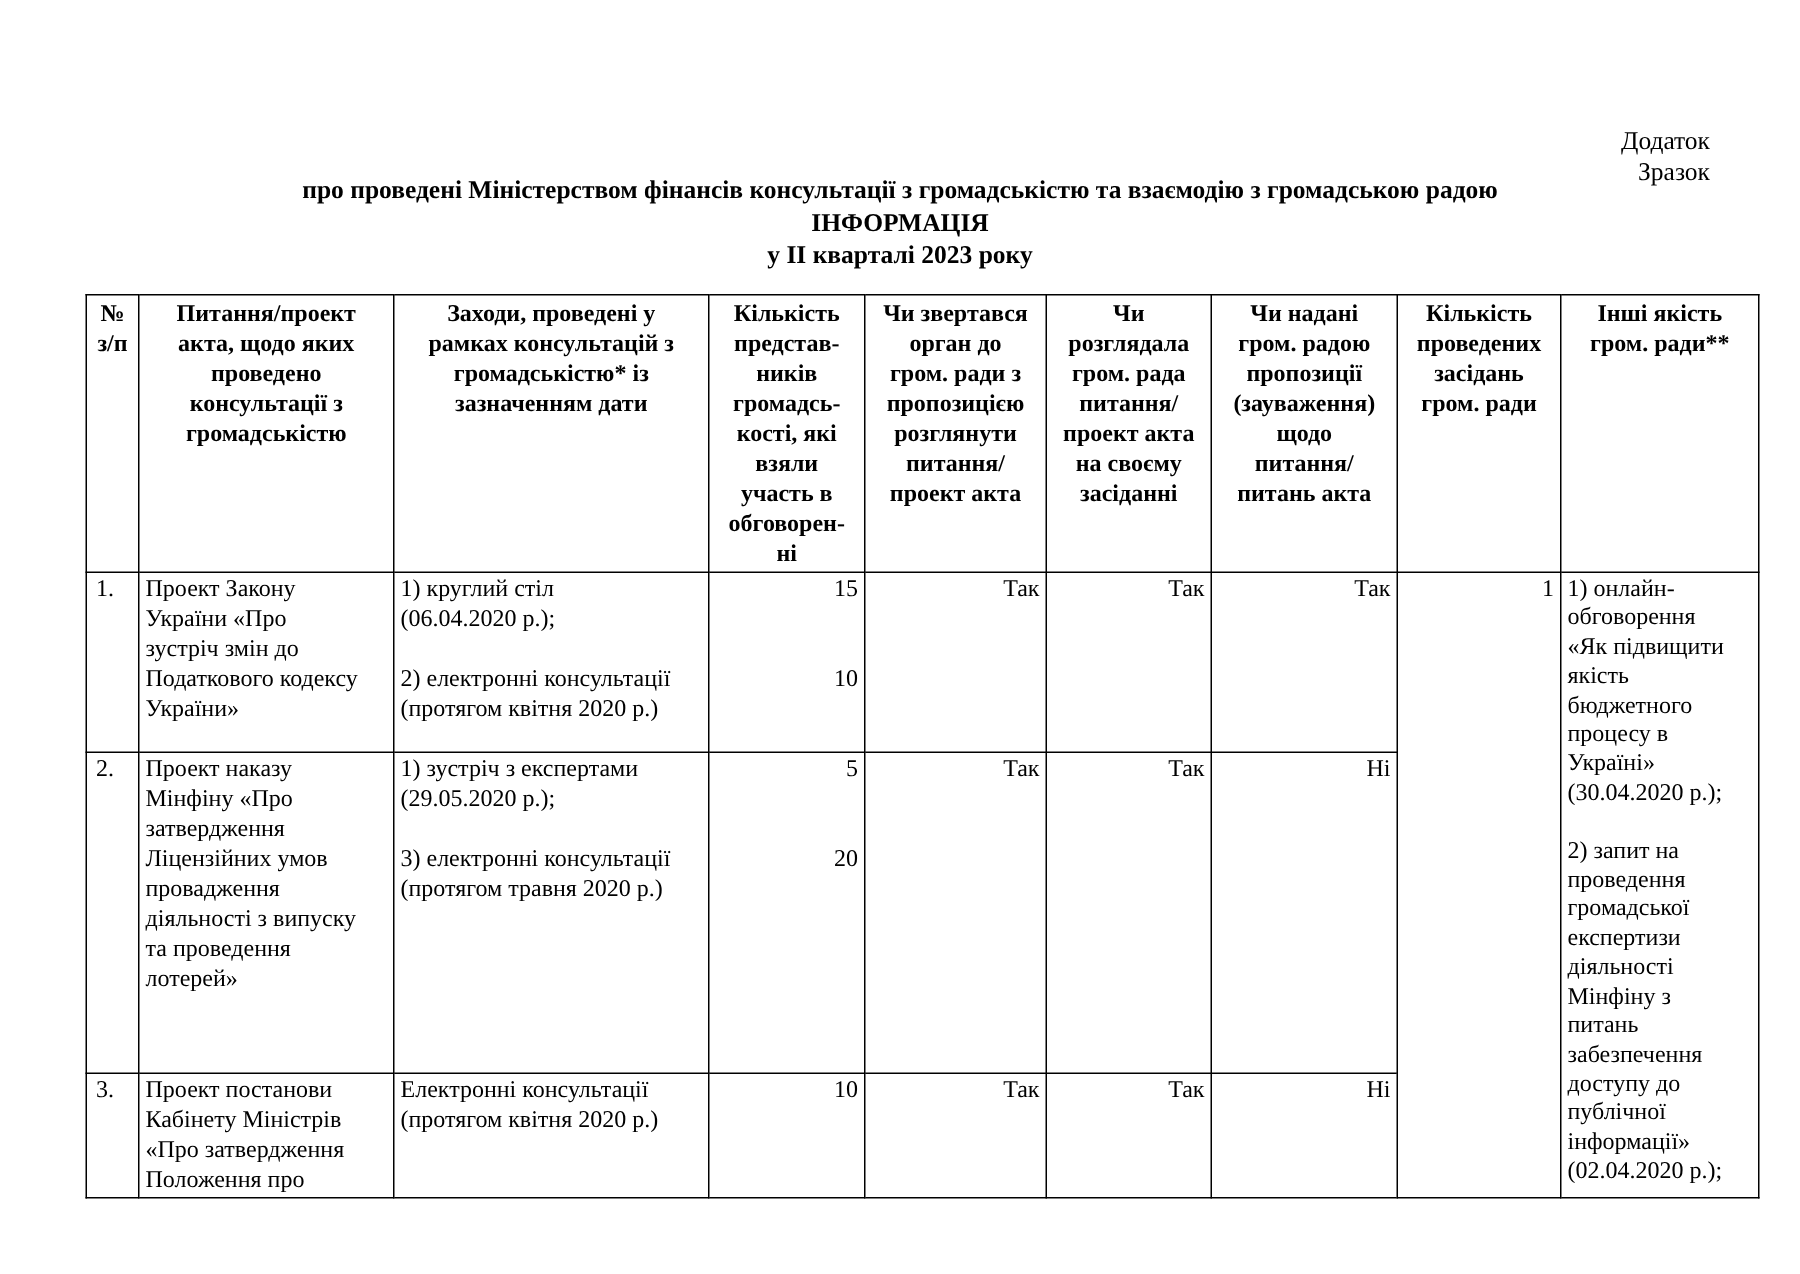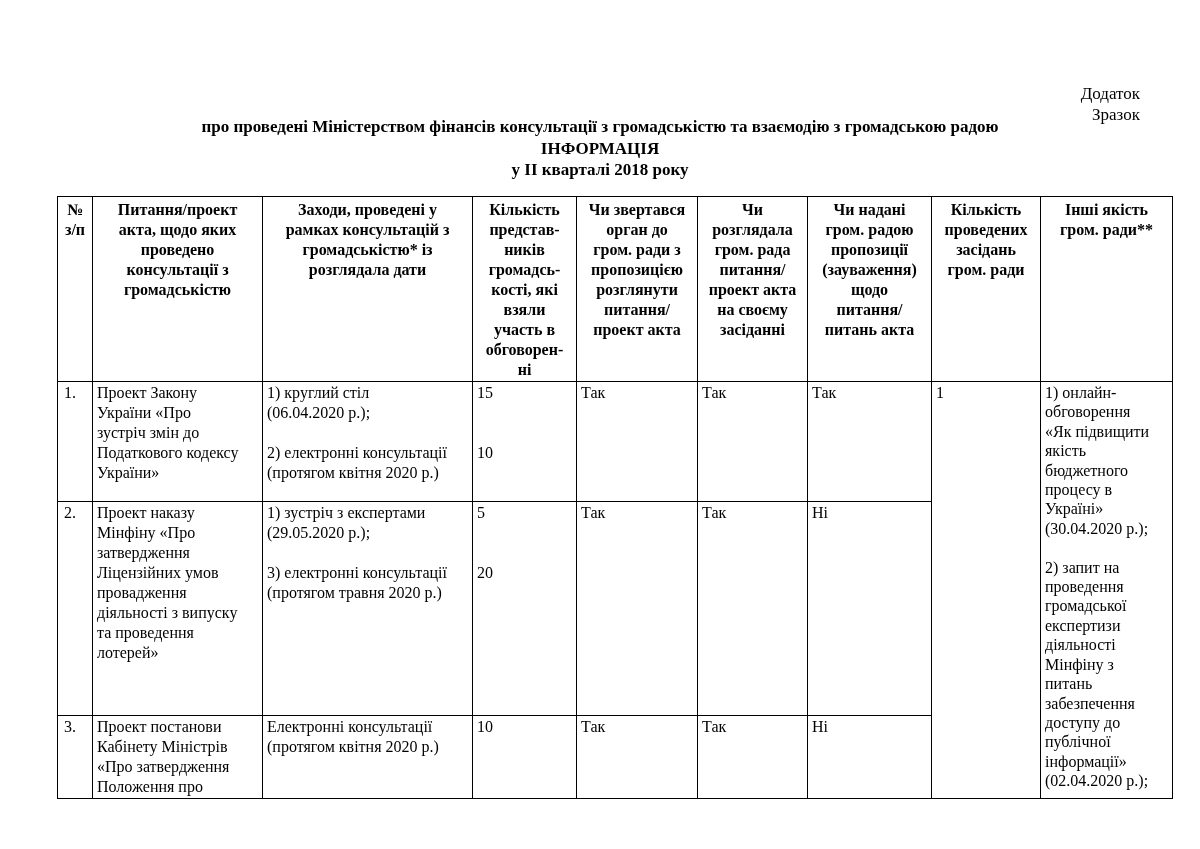--- a/index.html
+++ b/index.html
@@ -22,41 +22,41 @@
     position:absolute; left:57px; top:196px; width:1115px;
     border-collapse:collapse; table-layout:fixed;
   }
   th, td {
     border:1px solid #000; vertical-align:top;
     white-space:pre-line; font-size:16px; line-height:20px;
     padding:1px 4px; overflow:hidden;
   }
   th { font-weight:bold; text-align:center; padding-top:3px; }
   td.c-num { text-align:left; padding-left:6px; }
-  td.c-center { text-align:left; }
+  td.c-center { text-align:right; }
   td.c-other { line-height:19.4px; }
   tr.hdr { height:181px; }
   tr.r1 { height:120px; }
   tr.r2 { height:214px; }
   tr.r3 { height:78px; }
 </style>
 </head>
 <body>
 
 <div class="page">
 
   <div class="annex">
     <div>Додаток</div>
     <div class="sample">Зразок</div>
   </div>
 
   <div class="doc-title">
     <div>про проведені Міністерством фінансів консультації з громадськістю та взаємодію з громадською радою</div>
     <div>ІНФОРМАЦІЯ</div>
-    <div>у ІІ кварталі 2018 року</div>
+    <div>у ІІ кварталі 2023 року</div>
   </div>
 
   <table class="main">
     <colgroup>
       <col style="width:35px">
         <col style="width:170px">
         <col style="width:210px">
       <col style="width:104px">
         <col style="width:121px">
         <col style="width:110px">
@@ -69,21 +69,21 @@
         <th>№
 з/п</th>
         <th>Питання/проект
 акта, щодо яких
 проведено
 консультації з
 громадськістю</th>
         <th>Заходи, проведені у
 рамках консультацій з
 громадськістю* із
-розглядала дати</th>
+зазначенням дати</th>
         <th>Кількість
 представ-
 ників
 громадсь-
 кості, які
 взяли
 участь в
 обговорен-
 ні</th>
         <th>Чи звертався

